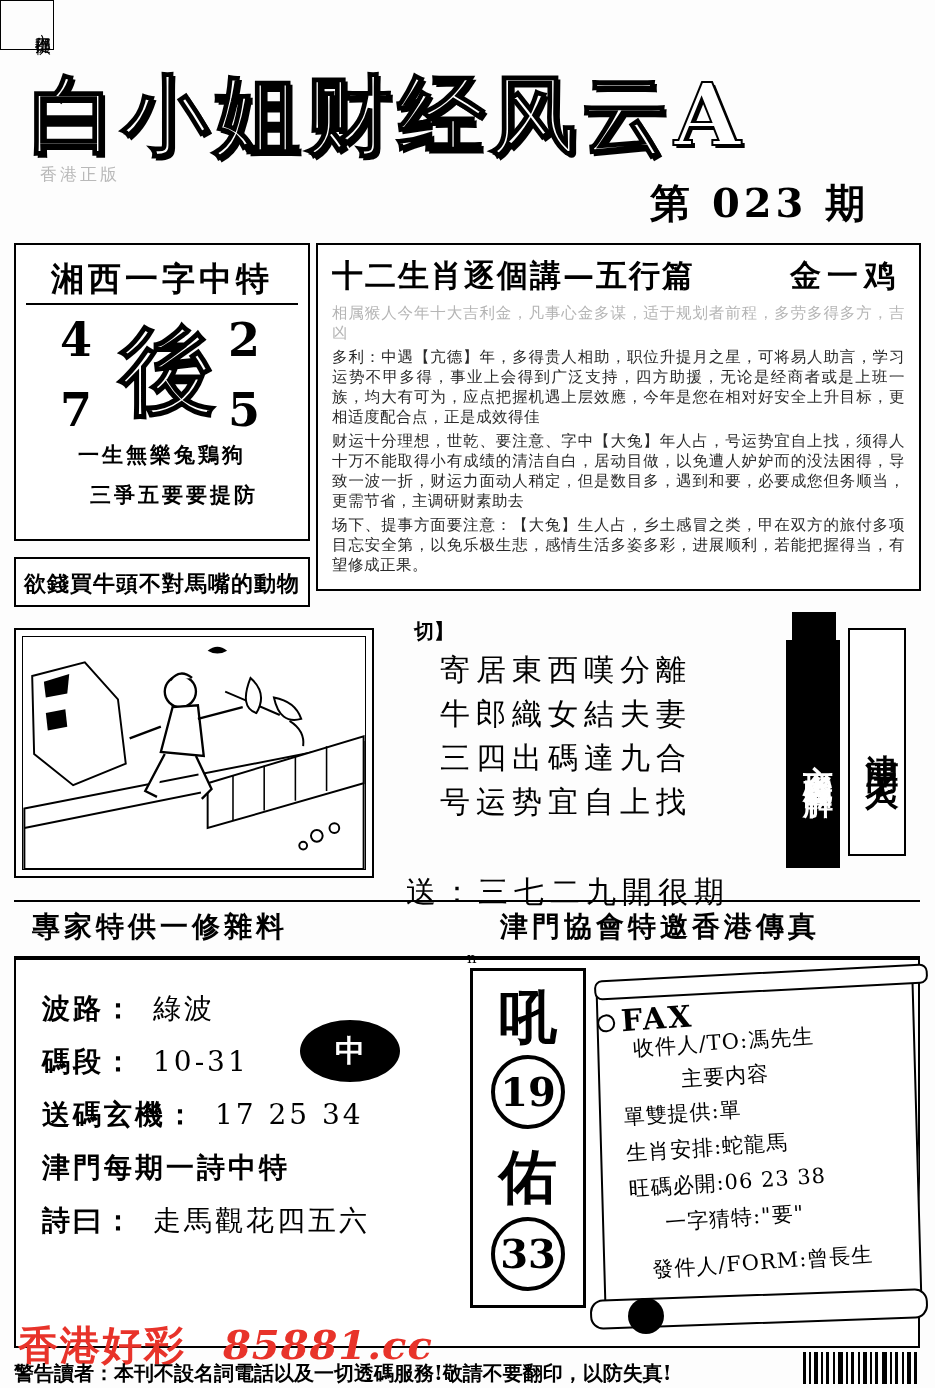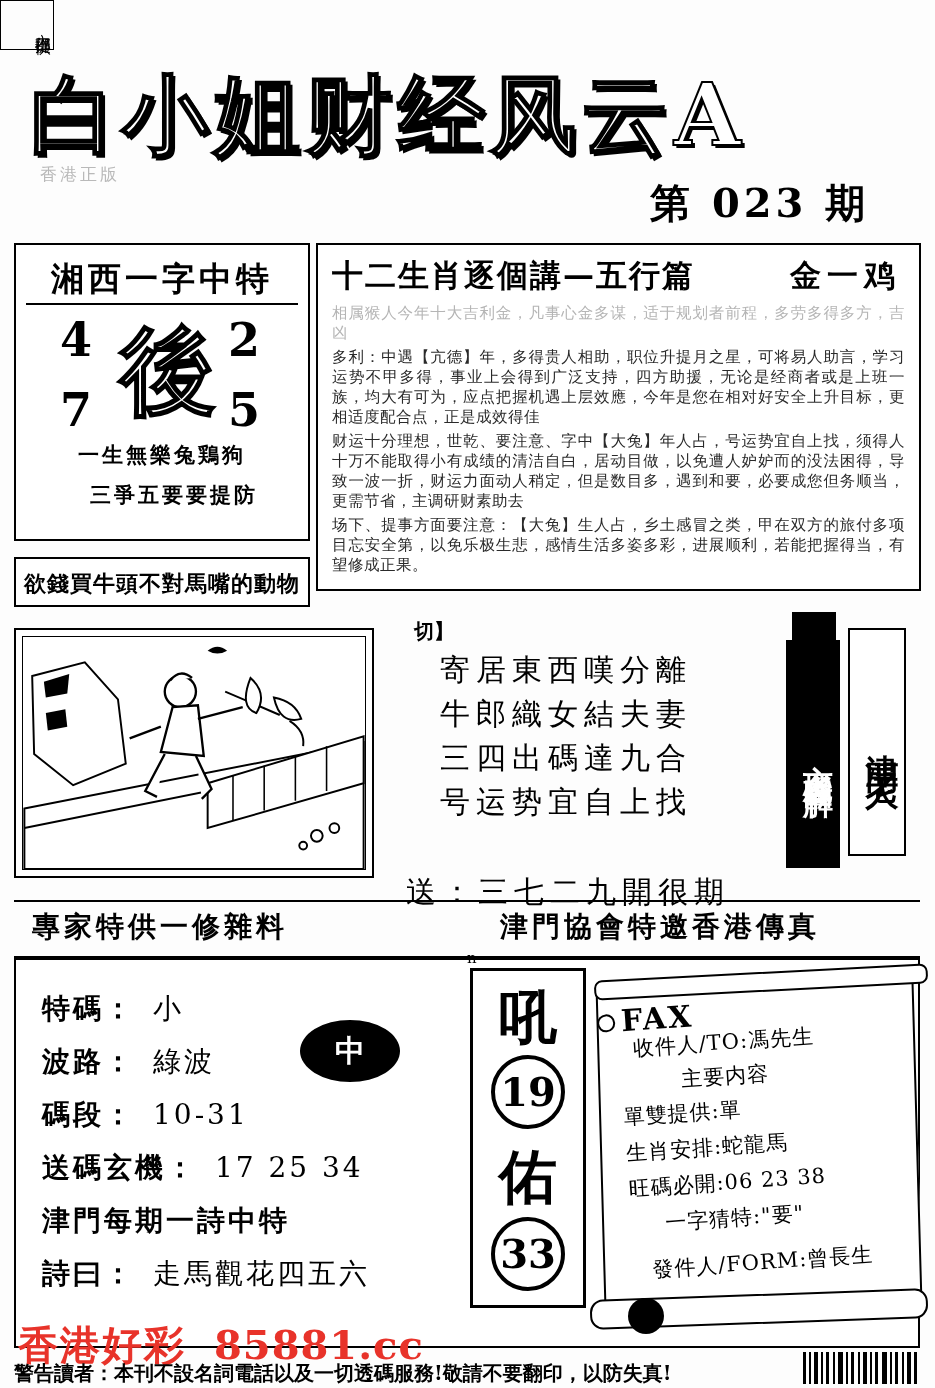--- a/index.html
+++ b/index.html
@@ -228,21 +228,21 @@
   .fl6{top:222px;left:60px;}
   .fl7{top:268px;left:44px;}
 
   
   .foot-brand{
     position:absolute;left:18px;top:1318px;
     font-family:"DejaVu Serif","Liberation Serif",serif;
     font-weight:bold;font-size:40px;letter-spacing:2px;color:#e8332a;
     white-space:nowrap;
   }
-  .foot-brand .site{color:#e8332a;margin-left:28px;letter-spacing:1px;}
+  .foot-brand .site{color:#e8332a;margin-left:37px;letter-spacing:1px;font-style:italic;}
   .foot-warn{
     position:absolute;left:14px;top:1360px;width:770px;
     font-family:"DejaVu Serif","Liberation Serif",serif;
     font-weight:bold;font-size:20px;letter-spacing:0px;white-space:nowrap;
   }
   .barcode{position:absolute;right:14px;top:1352px;width:118px;height:32px;}
   .barcode i{position:absolute;top:0;bottom:0;background:#000;}
 </style>
 </head>
 <body>
@@ -343,23 +343,20 @@
   <div class="vert-box v-jinmen">津門老人</div>
   <div class="v-neibu">內部提供</div>
 
   <div class="banner">
     <div class="ban-l">專家特供一修雜料</div>
     <div class="ban-r">津門協會特邀香港傳真</div>
   </div>
 
   <div class="box bottom">
     <div class="bl-list">
-      <div class="bl-row">
-        <span class="k">特碼：</span><span class="v">小</span>
-      </div>
       <div class="bl-row">
         <span class="k">波路：</span><span class="v">綠波</span>
       </div>
       <div class="bl-row">
         <span class="k">碼段：</span><span class="v">10-31</span>
       </div>
       <div class="bl-row">
         <span class="k">送碼玄機：</span><span class="v">17 25 34</span>
       </div>
       <div class="bl-row">

